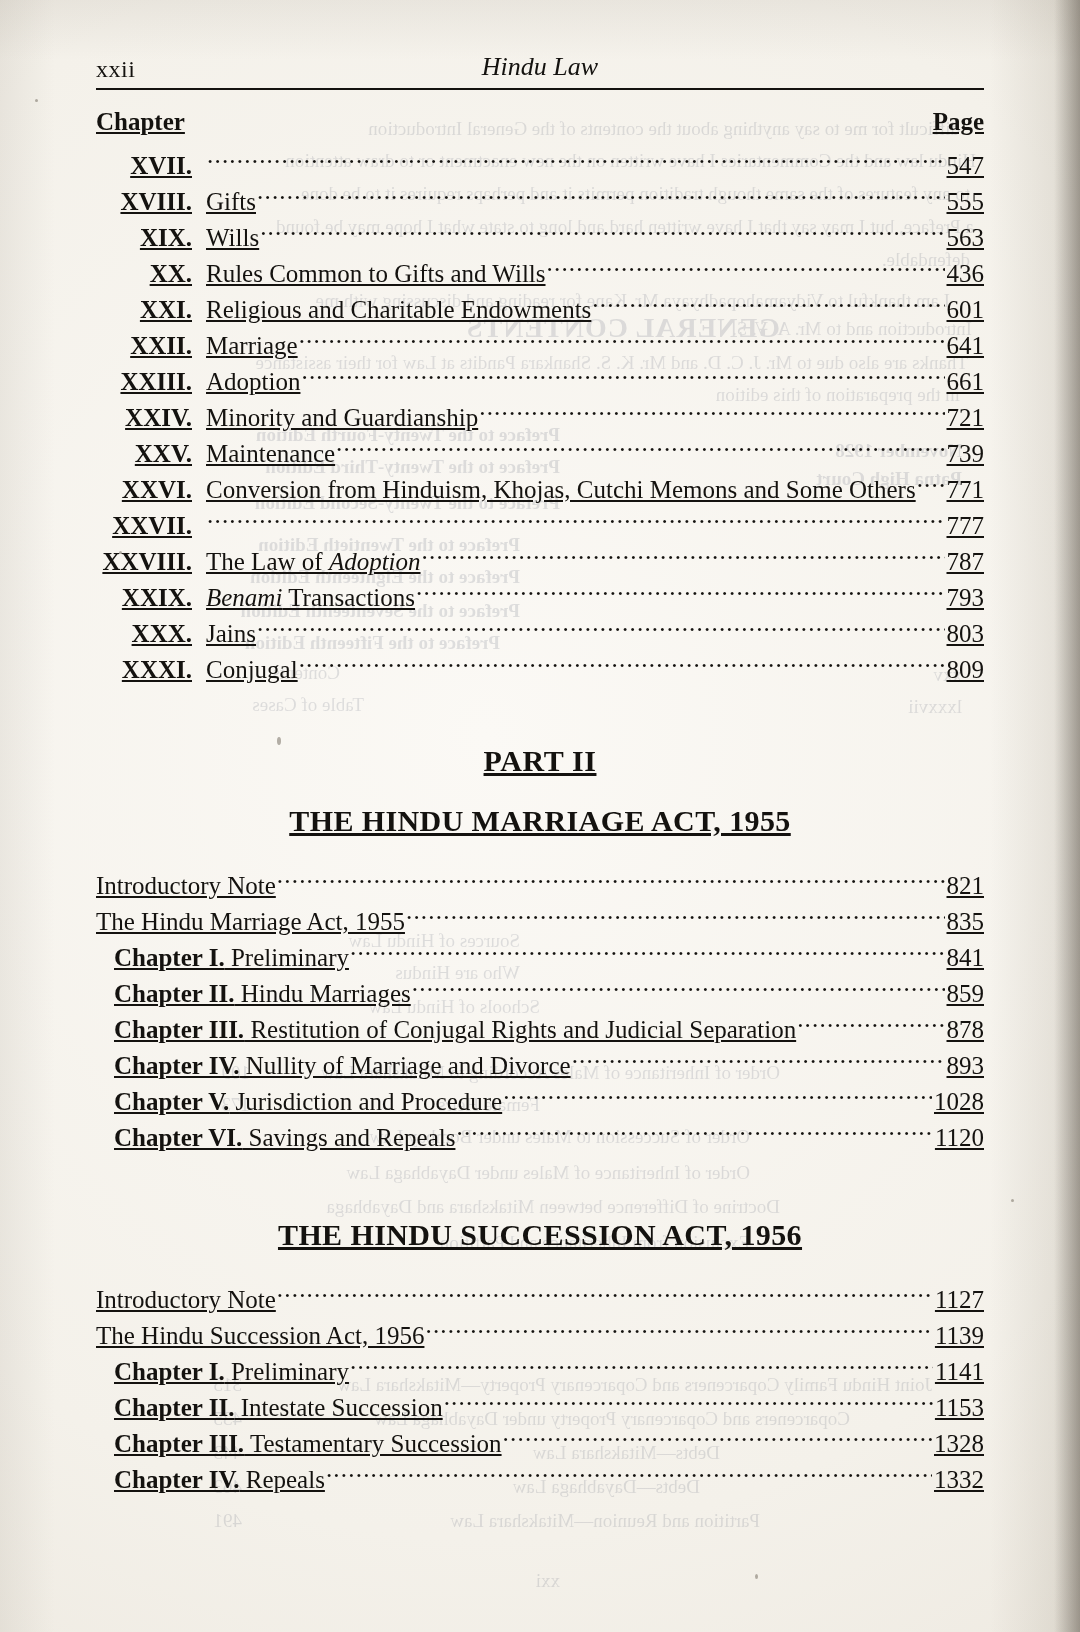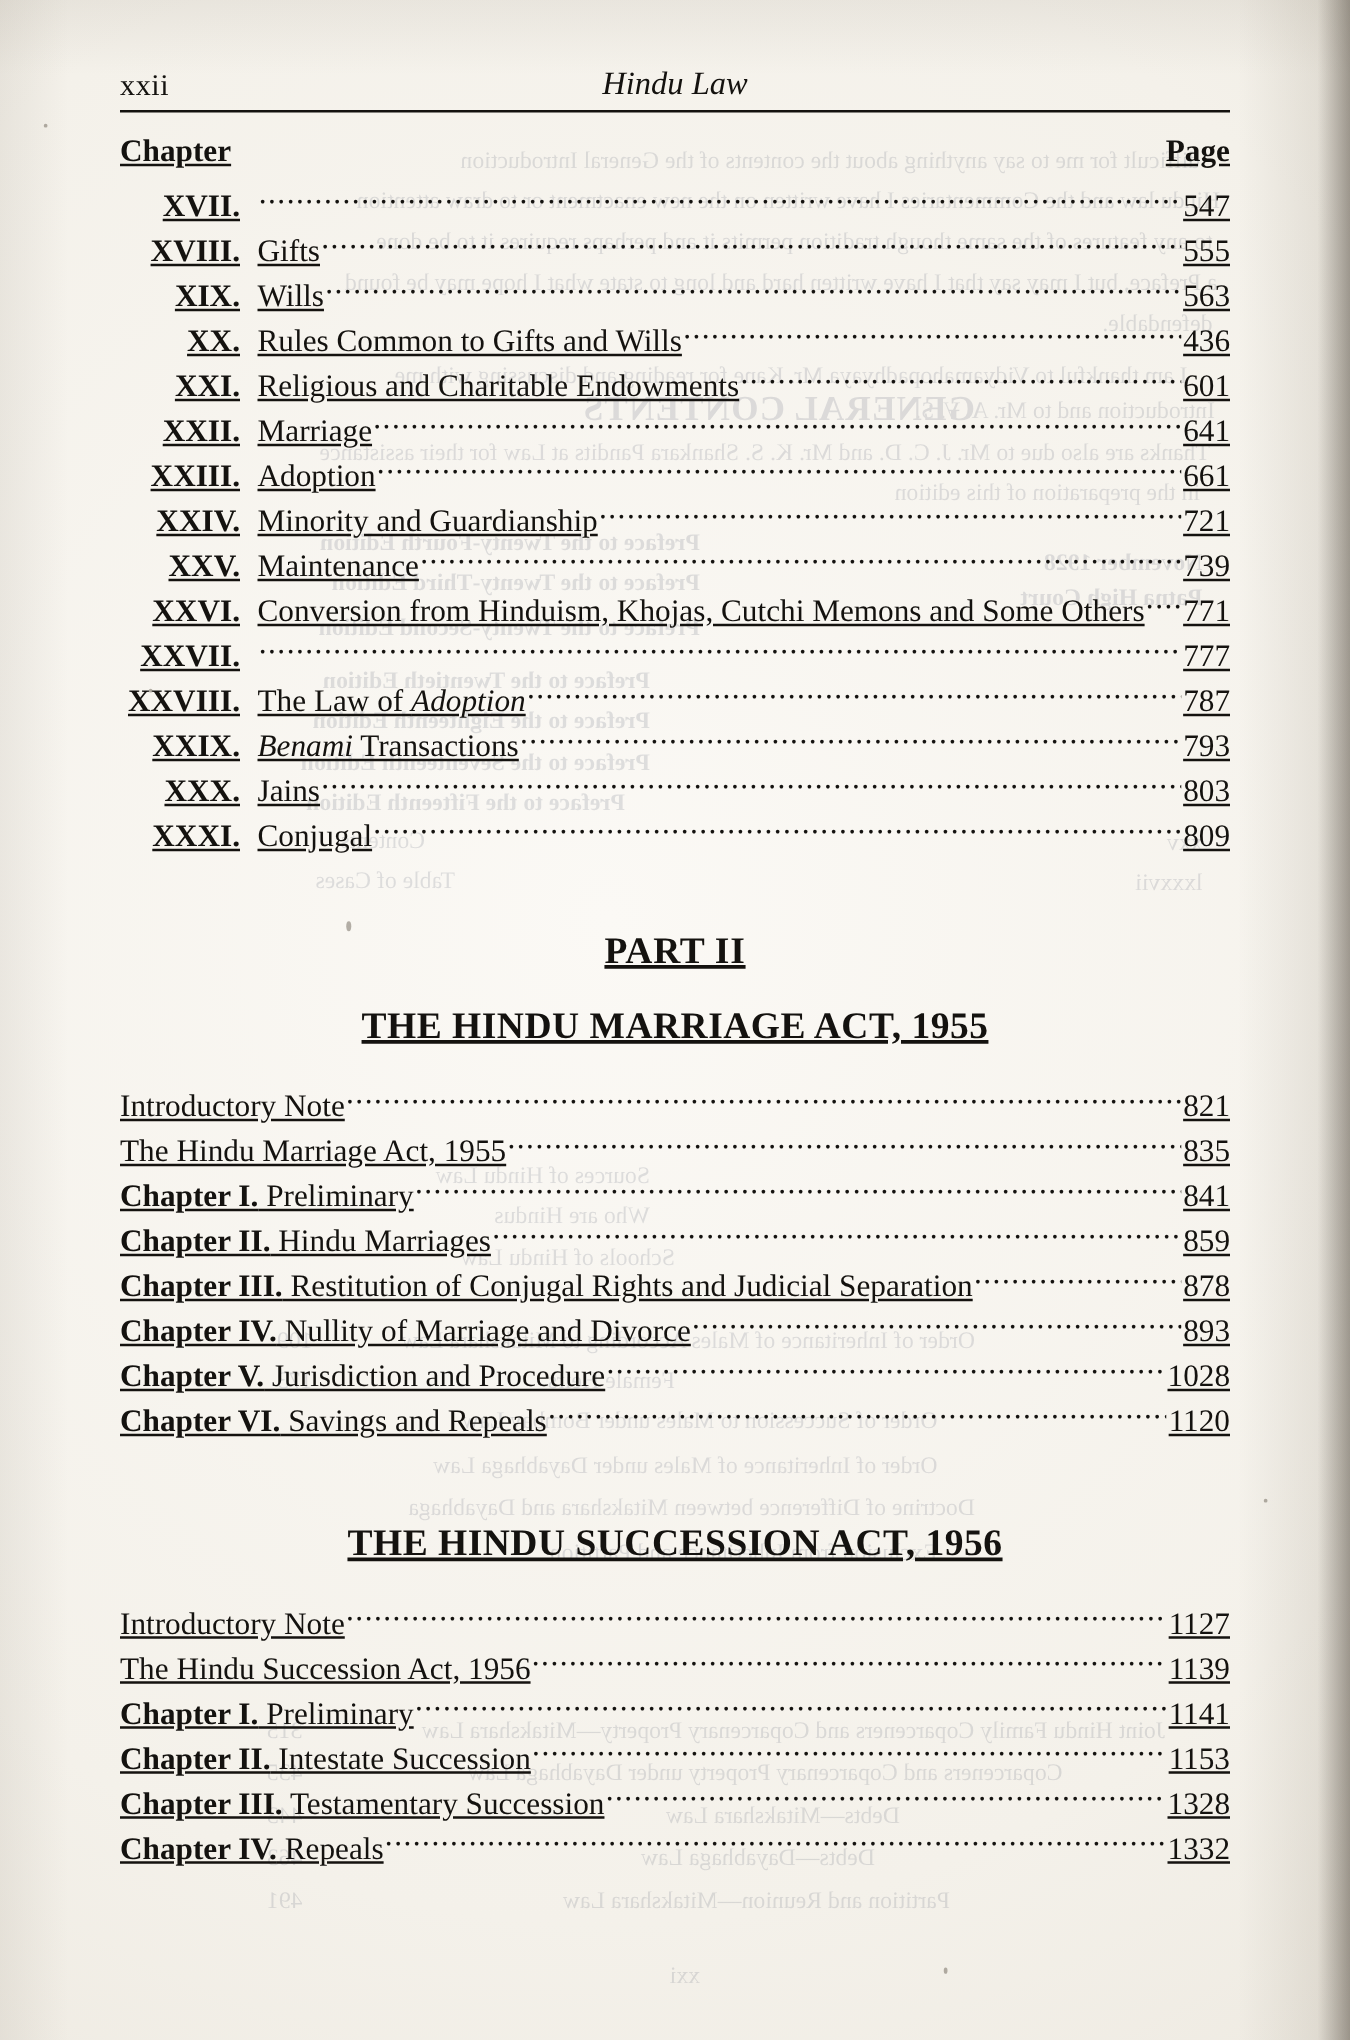--- a/index.html
+++ b/index.html
@@ -138,21 +138,21 @@
     font-size: 25px;
   }
   .row .page-no {
     flex: 0 0 auto;
     text-align: right;
     white-space: nowrap;
     padding-left: 1px;
   }
   .row .label i { font-style: italic; }
   .row.flat .label { padding-left: 0; }
-  .row .label b { font-weight: bold; }
+  .row .label b { font-weight: bold; margin-left: 18px; }
 
   
   .part-heading {
     text-align: center;
     font-weight: bold;
     font-size: 30px;
     letter-spacing: 0.6px;
     margin: 56px 0 26px 0;
   }
   .act-heading {

